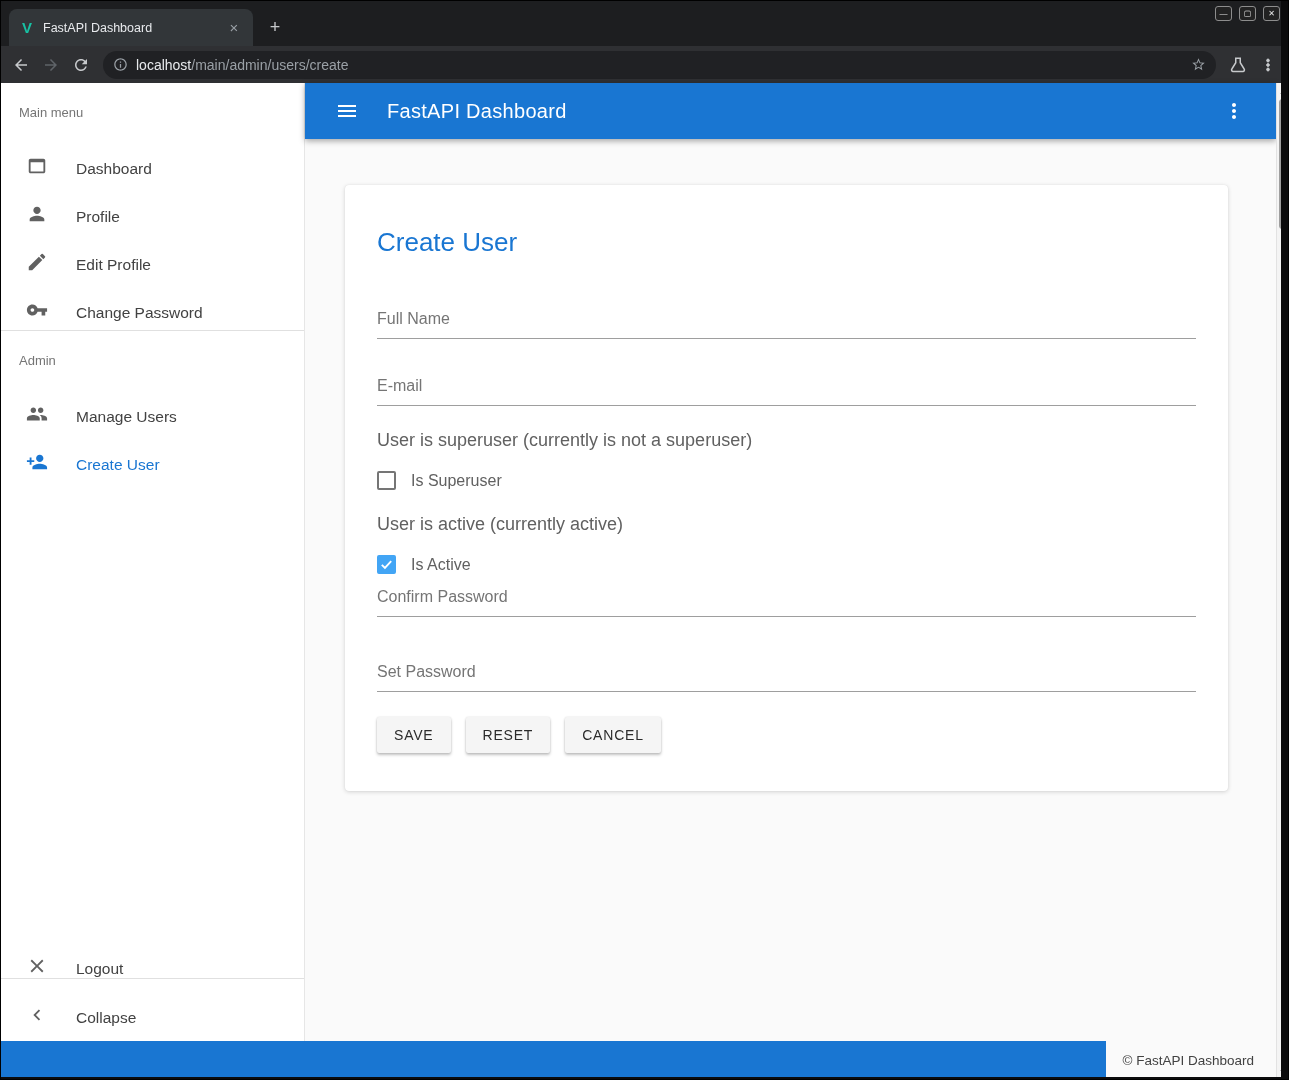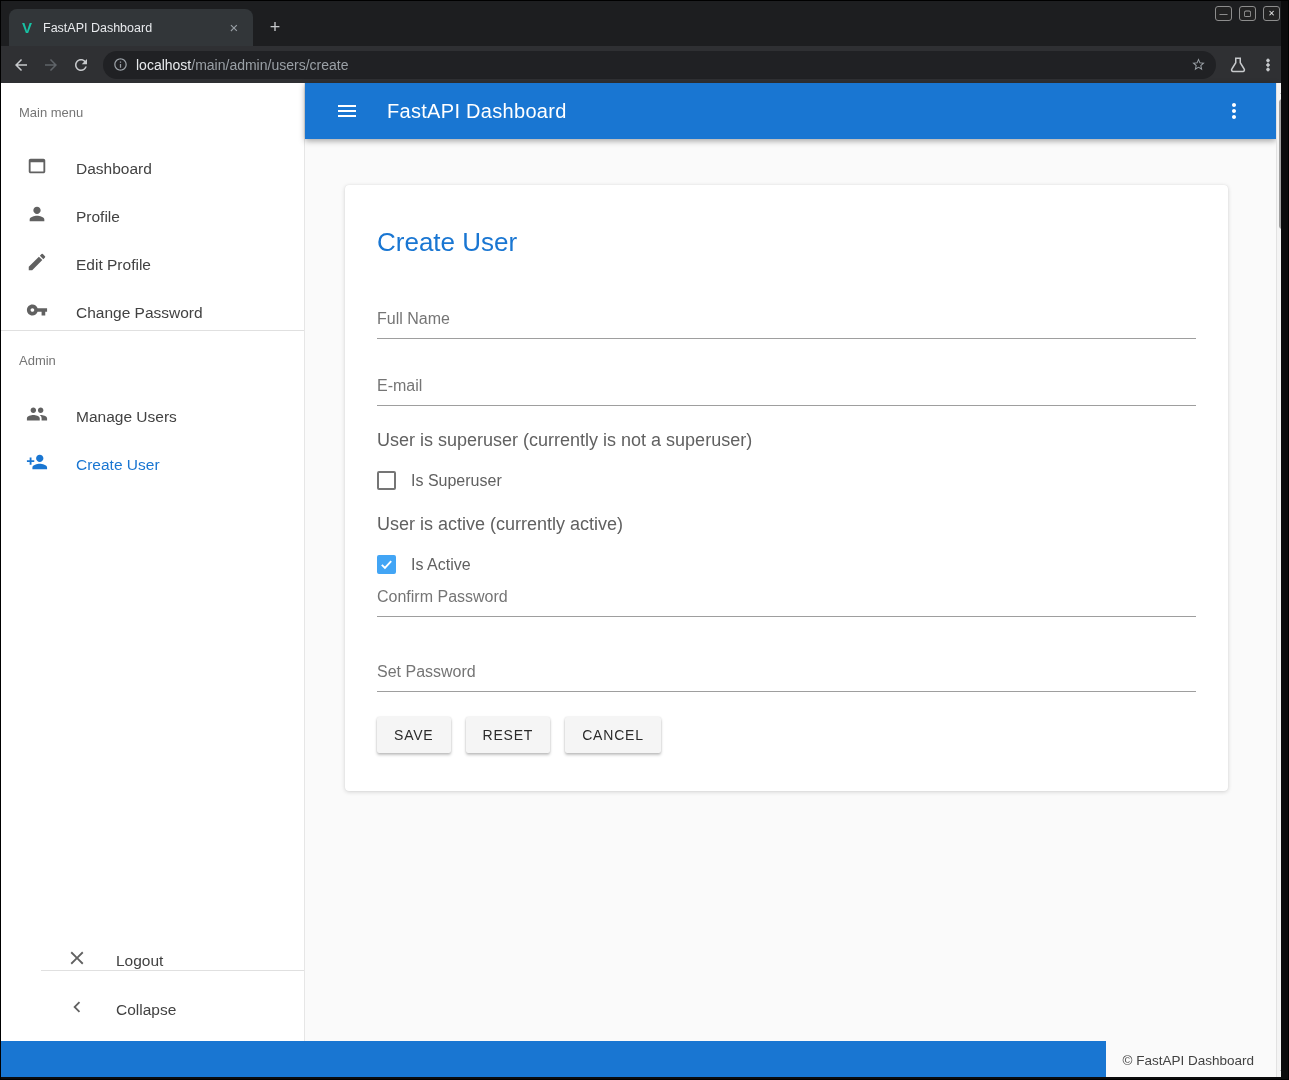--- a/index.html
+++ b/index.html
@@ -62,21 +62,21 @@
   .section-label{padding:22px 18px 10px;font-size:13px;color:#757575;}
   .nav-item{
     height:48px;display:flex;align-items:flex-end;padding-left:24px;gap:27px;
     font-size:15.5px;color:#424242;cursor:default;
   }
   .nav-item .icon{width:24px;height:24px;color:#616161;display:flex;align-items:center;justify-content:center;}
   .nav-item .icon svg{width:22px;height:22px;fill:currentColor;}
   .nav-item.active{color:var(--primary);}
   .nav-item.active .icon{color:var(--primary);}
   .divider{border-top:1px solid #e0e0e0;margin:8px 0 0;}
-  .sidebar-bottom{position:absolute;left:0;right:0;bottom:60px;background:#fff;padding-left:40px;}
+  .sidebar-bottom{position:absolute;left:0;right:0;bottom:52px;background:#fff;}
   .sidebar-bottom .divider{margin:0;}
   
   .main{flex:1;display:flex;flex-direction:column;min-width:0;margin-right:12px;}
   .appbar{
     height:56px;flex:0 0 56px;background:var(--primary);display:flex;align-items:center;
     padding:0 24px;color:#fff;box-shadow:0 2px 6px rgba(0,0,0,.35);position:relative;z-index:2;
   }
   .appbar .icon-btn{width:36px;height:36px;display:flex;align-items:center;justify-content:center;border-radius:50%;color:#fff;}
   .appbar .icon-btn svg{width:24px;height:24px;fill:currentColor;}
   .appbar-title{font-size:20px;font-weight:500;letter-spacing:.3px;margin-left:22px;}

